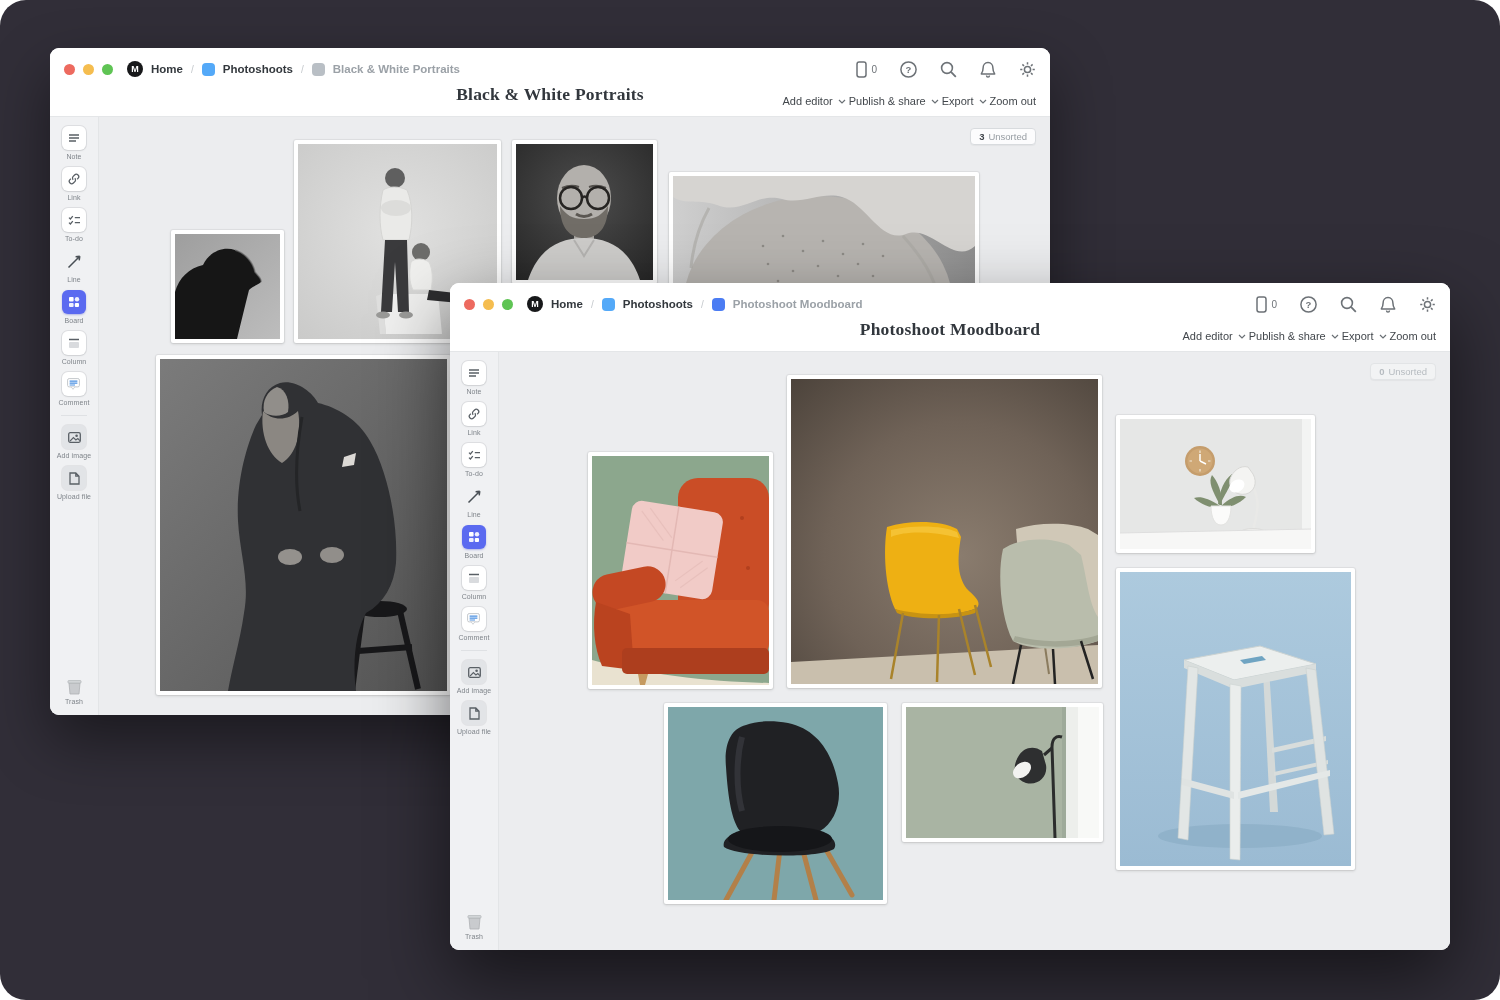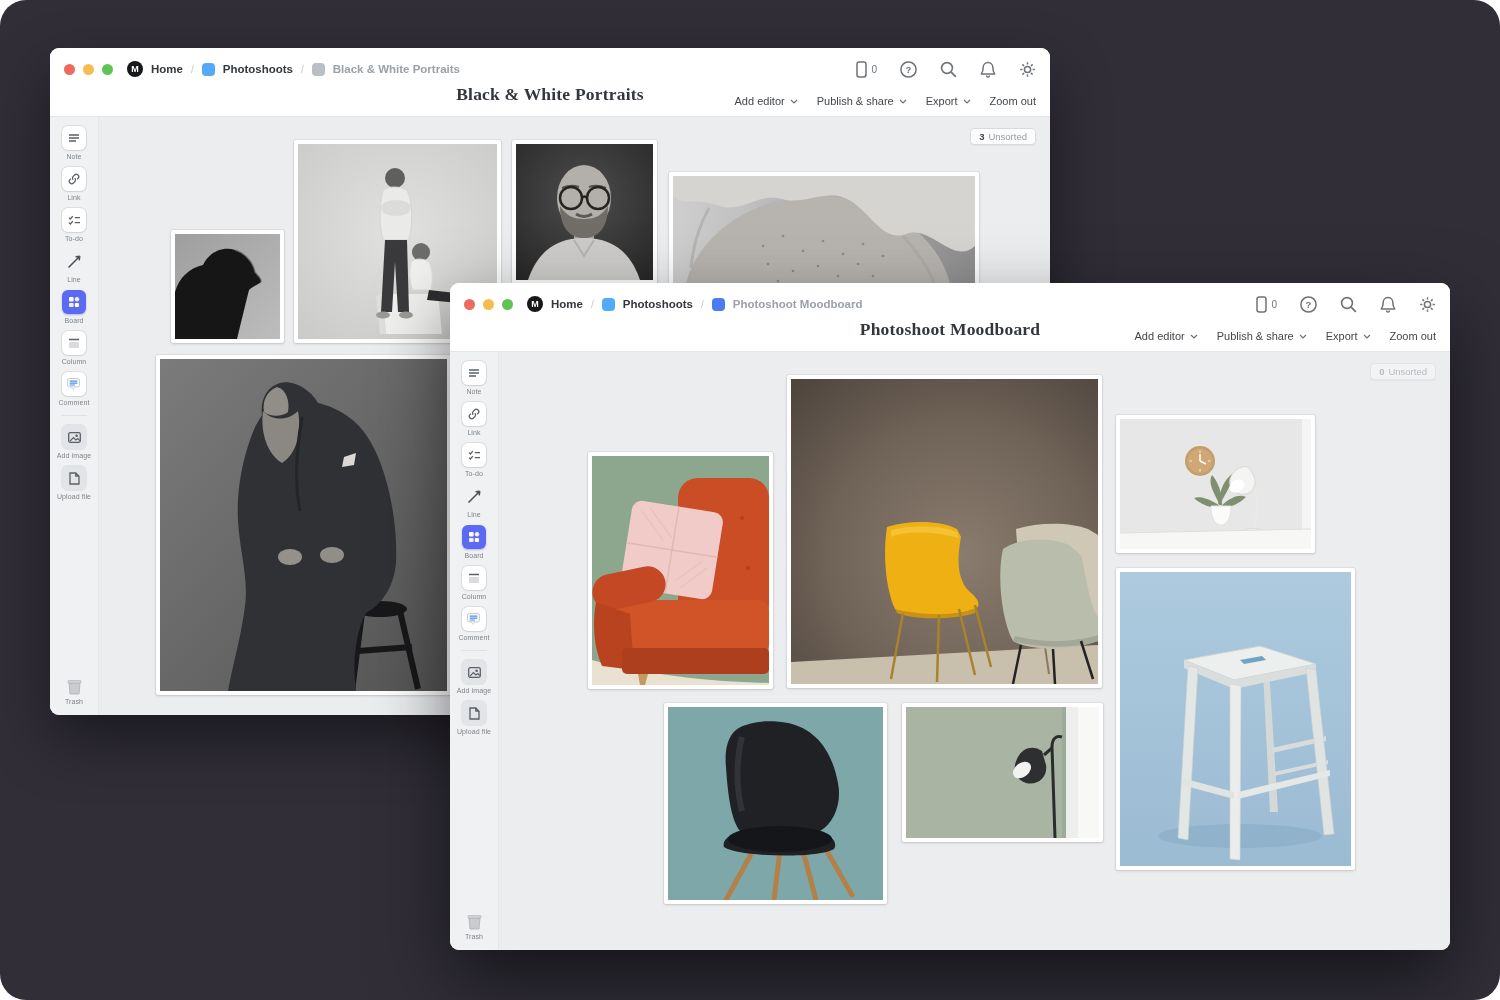--- a/index.html
+++ b/index.html
@@ -21,21 +21,21 @@
   .sep{color:#c6cace;font-size:10px;}
   .bicon{width:13px;height:13px;border-radius:4px;display:inline-block;}
   .bicon.lightblue{background:#54a9f8}
   .bicon.grayic{background:#b9bfc5}
   .bicon.blue{background:#4b7cf3}
   .top-icons{margin-left:auto;display:flex;align-items:center;gap:23px;}
   .ticon{display:inline-flex;align-items:center;gap:4px;cursor:pointer;}
   .devcount{font-style:normal;font-size:10px;color:#6d7277;}
   .row2{position:relative;height:27px;margin-top:2px;}
   .board-title{position:absolute;left:0;right:0;top:1px;text-align:center;font-family:"Liberation Serif","DejaVu Serif",serif;font-size:17.5px;font-weight:700;color:#32373d;letter-spacing:.2px;cursor:text;}
-  .menu{position:absolute;right:0;bottom:3px;display:flex;gap:19px;align-items:flex-end;}
+  .menu{position:absolute;right:0;bottom:3px;display:flex;gap:3px;align-items:flex-end;}
   .menu-item{display:inline-flex;align-items:center;gap:5px;font-size:11px;color:#42474c;cursor:pointer;white-space:nowrap;}
 
   
   .win-body{flex:1;display:flex;min-height:0;}
   .sidebar{position:relative;width:48px;flex:0 0 48px;background:#f0f1f3;border-right:1px solid #e3e5e7;display:flex;flex-direction:column;align-items:center;padding-top:9px;}
   .tool{display:flex;flex-direction:column;align-items:center;margin-bottom:7px;cursor:pointer;}
   .tool-btn{width:24px;height:24px;border-radius:6px;background:#fff;box-shadow:0 0 0 1px rgba(40,45,50,.09),0 1px 2px rgba(40,45,50,.08);display:flex;align-items:center;justify-content:center;}
   .tool-btn.plain{background:transparent;box-shadow:none;}
   .tool-btn.board{background:#5b6af0;box-shadow:0 1px 2px rgba(60,70,200,.35);}
   .tool-btn.grayed{background:#e2e4e7;box-shadow:0 0 0 1px rgba(40,45,50,.07);}

